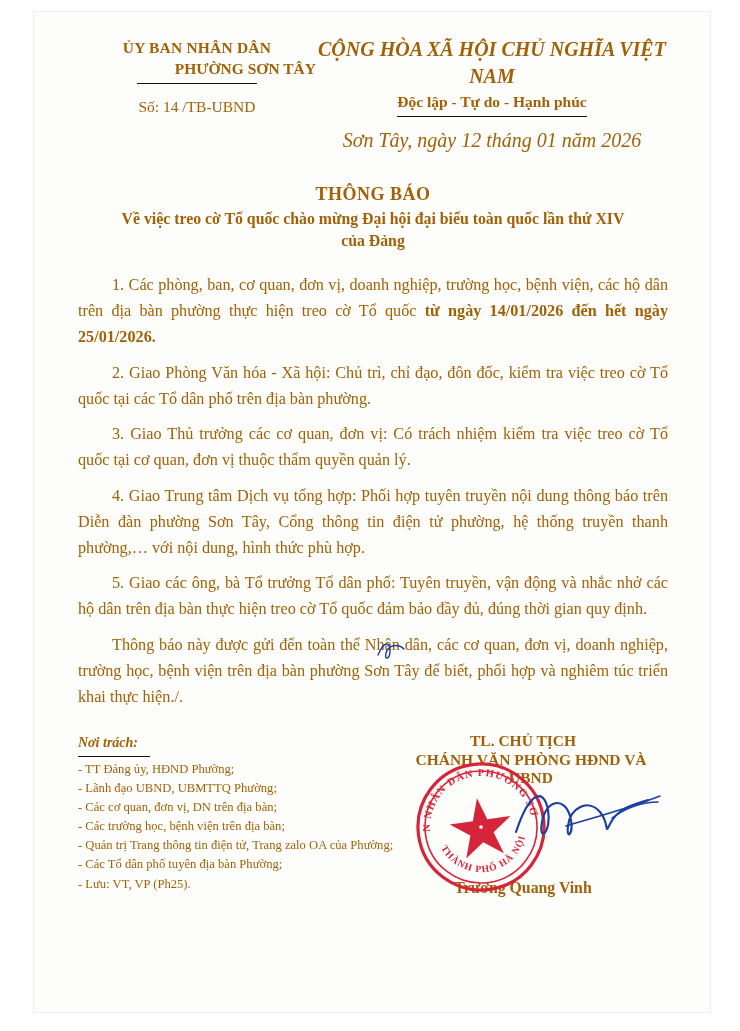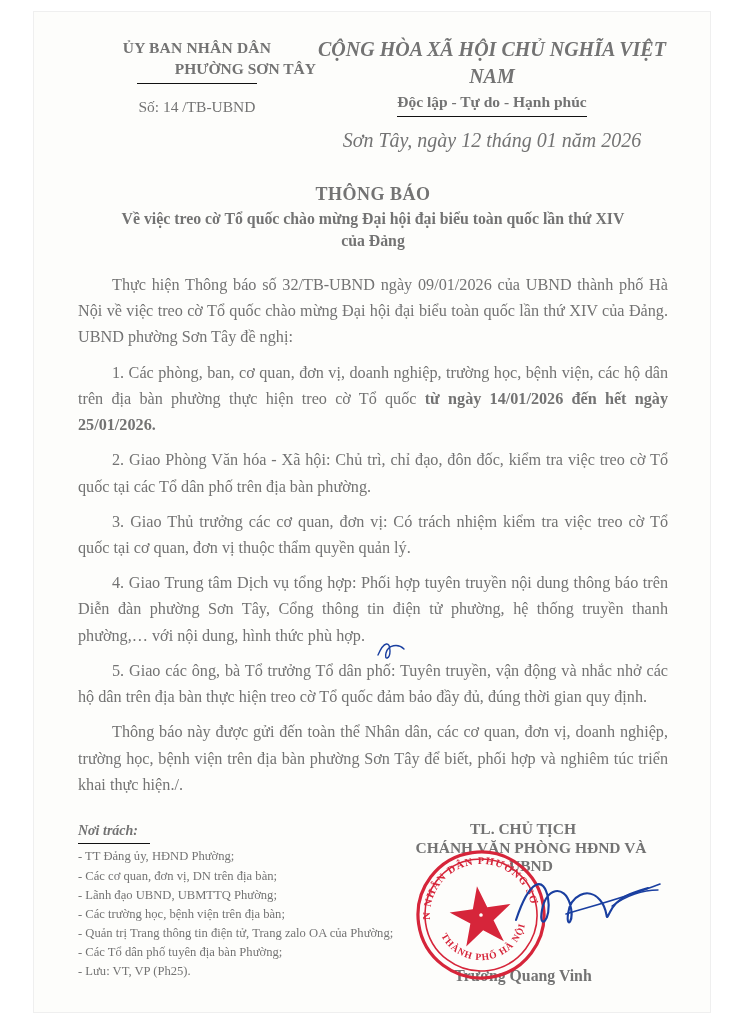--- a/index.html
+++ b/index.html
@@ -28,21 +28,21 @@
     height: 1000px;
     background: #fdfdfb;
     box-shadow: 0 0 0 1px #efefef;
     overflow: hidden;
   }
   .inner {
     position: relative;
     padding: 24px 42px 10px 44px;
     box-sizing: border-box;
     height: 100%;
-    color: #737373;
+    color: #a16207;
   }
 
   
   .header {
     display: flex;
     align-items: flex-start;
     justify-content: space-between;
   }
   .hdr-left {
     width: 250px;
@@ -234,38 +234,37 @@
           <div class="place-date">Sơn Tây, ngày 12 tháng 01 năm 2026</div>
         </div>
       </div>
 
       <div class="title-block">
         <div class="doc-title">THÔNG BÁO</div>
         <div class="doc-subtitle">Về việc treo cờ Tổ quốc chào mừng Đại hội đại biểu toàn quốc lần thứ XIV của Đảng</div>
       </div>
 
       <div class="body">
-        <p>Thực hiện Thông báo số 32/TB-UBND ngày 09/01/2026 của UBND thành phố Hà Nội về việc treo cờ Tổ quốc chào mừng Đại hội đại biểu toàn quốc lần thứ XIV của Đảng. UBND phường Sơn Tây đề nghị:</p>
         <p><span>1. Các phòng, ban, cơ quan, đơn vị, doanh nghiệp, trường học, bệnh viện, các hộ dân trên địa bàn phường thực hiện treo cờ Tổ quốc </span><span class="b">từ ngày 14/01/2026 đến hết ngày 25/01/2026.</span></p>
         <p>2. Giao Phòng Văn hóa - Xã hội: Chủ trì, chỉ đạo, đôn đốc, kiểm tra việc treo cờ Tổ quốc tại các Tổ dân phố trên địa bàn phường.</p>
         <p>3. Giao Thủ trưởng các cơ quan, đơn vị: Có trách nhiệm kiểm tra việc treo cờ Tổ quốc tại cơ quan, đơn vị thuộc thẩm quyền quản lý.</p>
         <p>4. Giao Trung tâm Dịch vụ tổng hợp: Phối hợp tuyên truyền nội dung thông báo trên Diễn đàn phường Sơn Tây, Cổng thông tin điện tử phường, hệ thống truyền thanh phường,… với nội dung, hình thức phù hợp.</p>
         <p>5. Giao các ông, bà Tổ trưởng Tổ dân phố: Tuyên truyền, vận động và nhắc nhở các hộ dân trên địa bàn thực hiện treo cờ Tổ quốc đảm bảo đầy đủ, đúng thời gian quy định.</p>
         <p>Thông báo này được gửi đến toàn thể Nhân dân, các cơ quan, đơn vị, doanh nghiệp, trường học, bệnh viện trên địa bàn phường Sơn Tây để biết, phối hợp và nghiêm túc triển khai thực hiện./.</p>
       </div>
 
       <div class="sign-area">
 
         <div class="recipients">
           <div class="rtitle">Nơi trách:</div>
           <div class="rtitle-underline"></div>
           <ul>
             <li>- TT Đảng ủy, HĐND Phường;</li>
+            <li>- Lãnh đạo UBND, UBMTTQ Phường;</li>
             <li>- Các cơ quan, đơn vị, DN trên địa bàn;</li>
-            <li>- Lãnh đạo UBND, UBMTTQ Phường;</li>
             <li>- Các trường học, bệnh viện trên địa bàn;</li>
             <li>- Quản trị Trang thông tin điện tử, Trang zalo OA của Phường;</li>
             <li>- Các Tổ dân phố tuyên địa bàn Phường;</li>
             <li>- Lưu: VT, VP (Ph25).</li>
           </ul>
         </div>
 
         <div class="signature">
           <div class="sign-role1">TL. CHỦ TỊCH</div>
           <div class="sign-role2">CHÁNH VĂN PHÒNG HĐND VÀ UBND</div>

